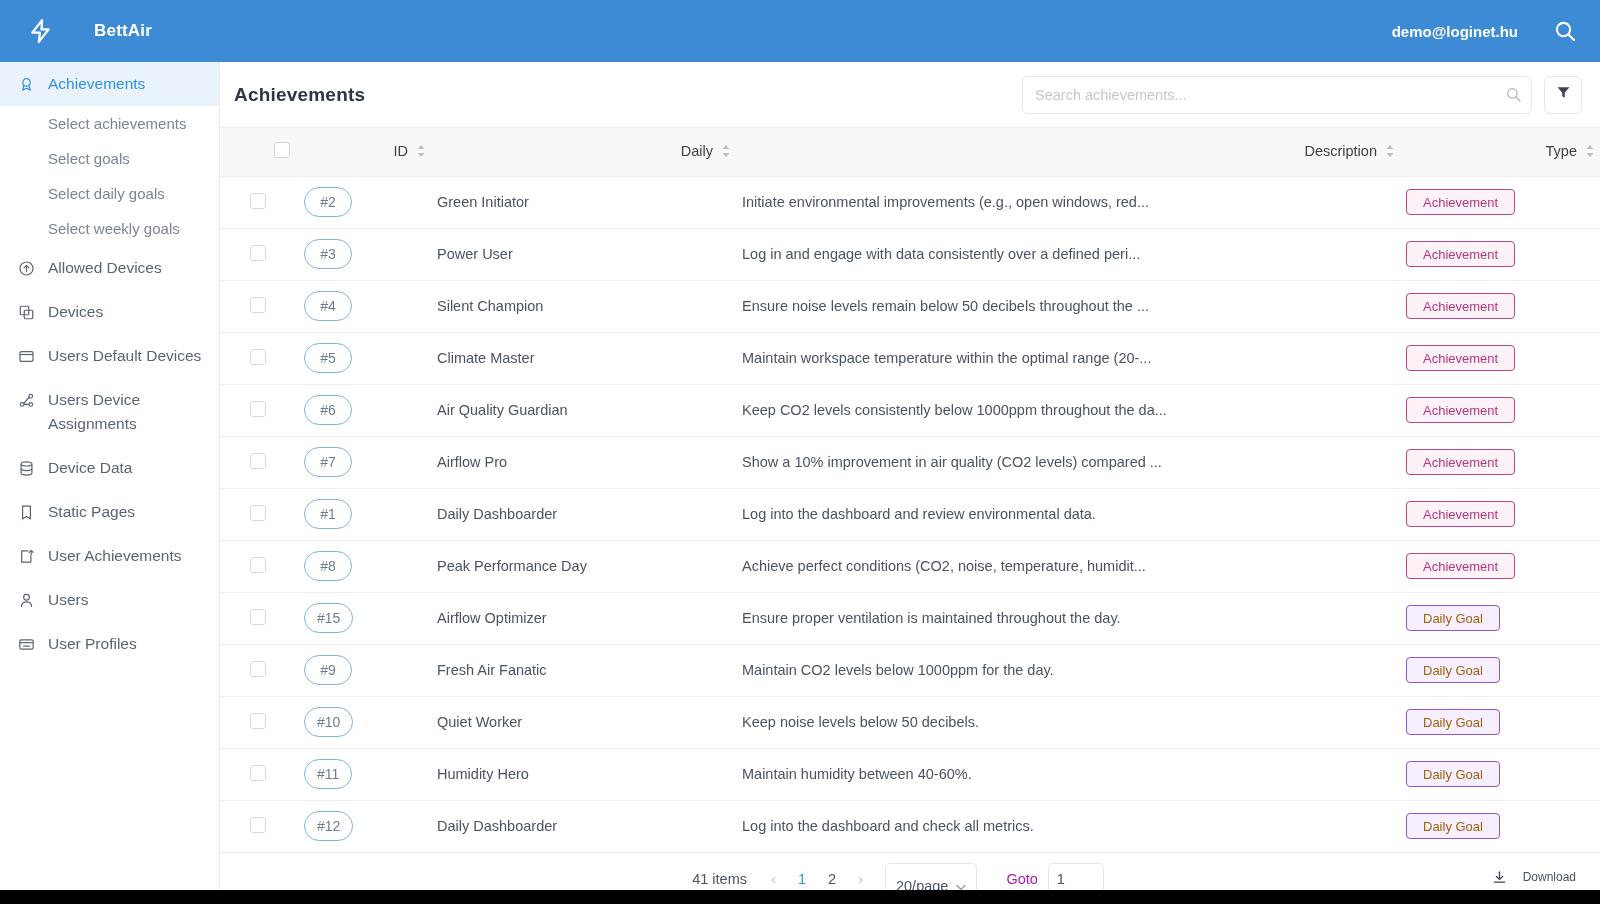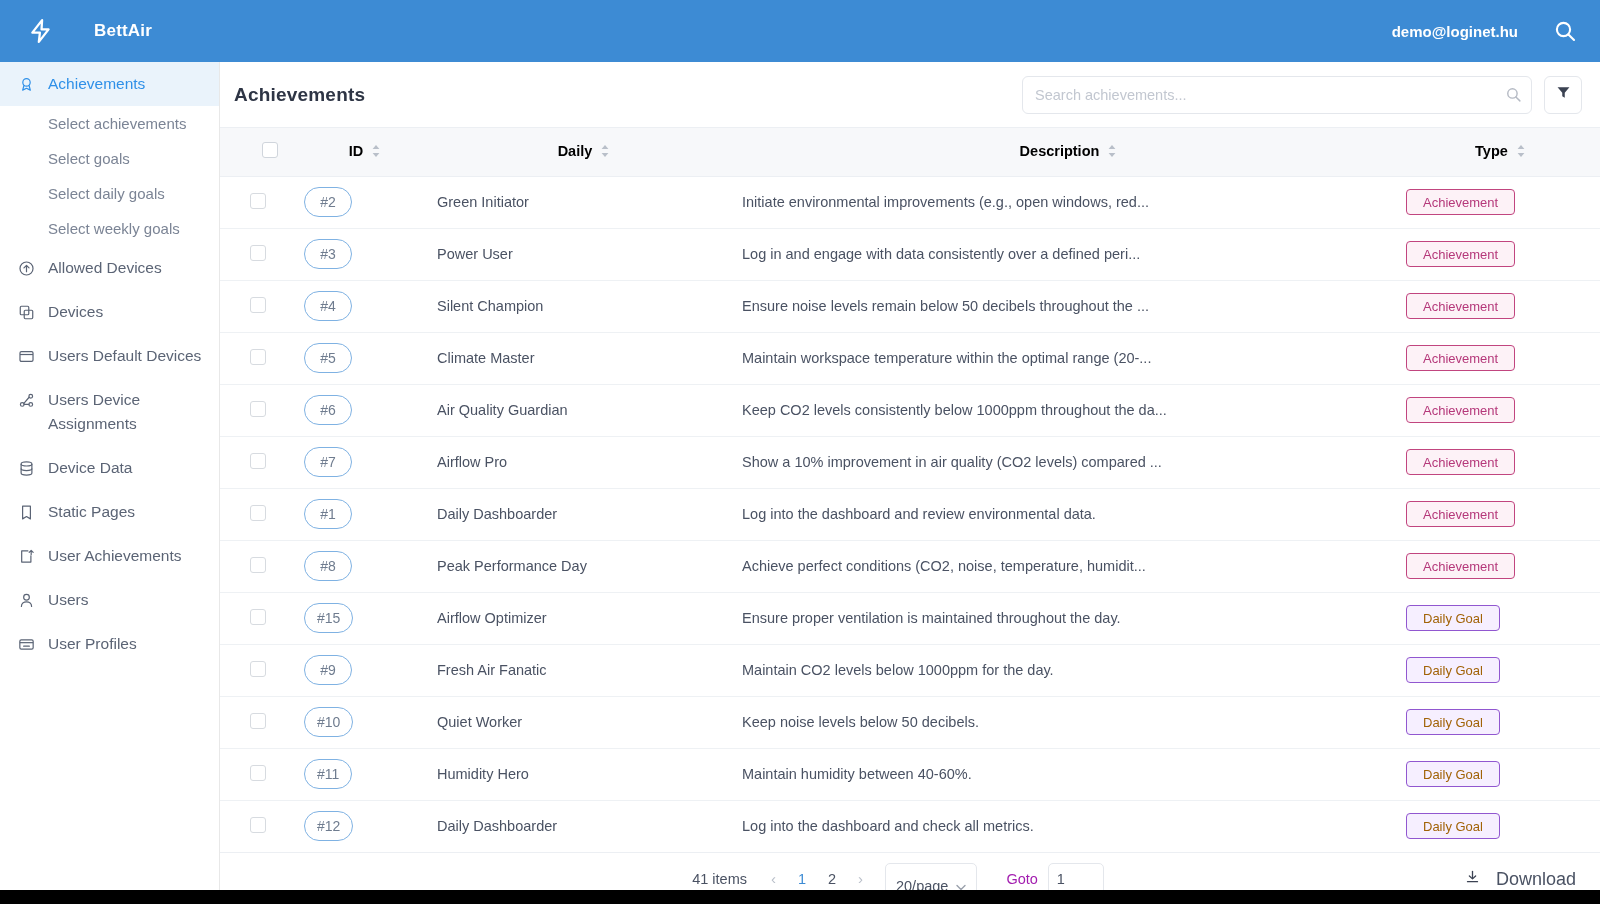--- a/index.html
+++ b/index.html
@@ -104,22 +104,22 @@
     background:#fff; display:flex; align-items:center; justify-content:center;
     cursor:pointer;
   }
 
   
   .table-scroll { flex: 1 1 auto; overflow: hidden; }
   table { width: 100%; border-collapse: collapse; table-layout: fixed; }
   thead th {
     background: #f7f8fa;
     height: 48px;
-    font-size: 14.5px; font-weight: bold; color: #000000;
-    text-align: center;
+    font-size: 14.5px; font-weight: normal; color: #404040;
+    text-align: right;
     border-bottom: 1px solid #eceff3;
     padding: 0 6px;
     white-space: nowrap;
   }
   .col-chk   { width: 76px;  padding-left: 30px !important; }
   .col-id    { width: 135px; padding-left: 8px !important; }
   .col-title { width: 305px; }
   .col-desc  { width: auto; }
   .col-type  { width: 200px; }
 
@@ -188,21 +188,21 @@
   .pg-goto-label { margin-left: 19px; color:#a21caf; }
   .pg-goto-input {
     width: 56px; height: 32px;
     border: 1px solid #e4e7ec; border-radius: 5px;
     padding: 0 8px; font-size: 14.5px; color:#4a5263;
     font-family: "Liberation Sans", sans-serif; outline:none; background:#fff;
   }
   .download {
     position: absolute; right: 24px; top: 50%; transform: translateY(-50%);
     display:flex; align-items:flex-start; gap:16px;
-    font-size: 18px; color: #4a5263; cursor: pointer;
+    font-size: 12px; color: #4a5263; cursor: pointer;
   }
   .bottom-edge {
     position:absolute; left:0; right:0; bottom:0; height:14px;
     background: #000;
   }
 </style>
 </head>
 <body>
 
 <div class="app">

